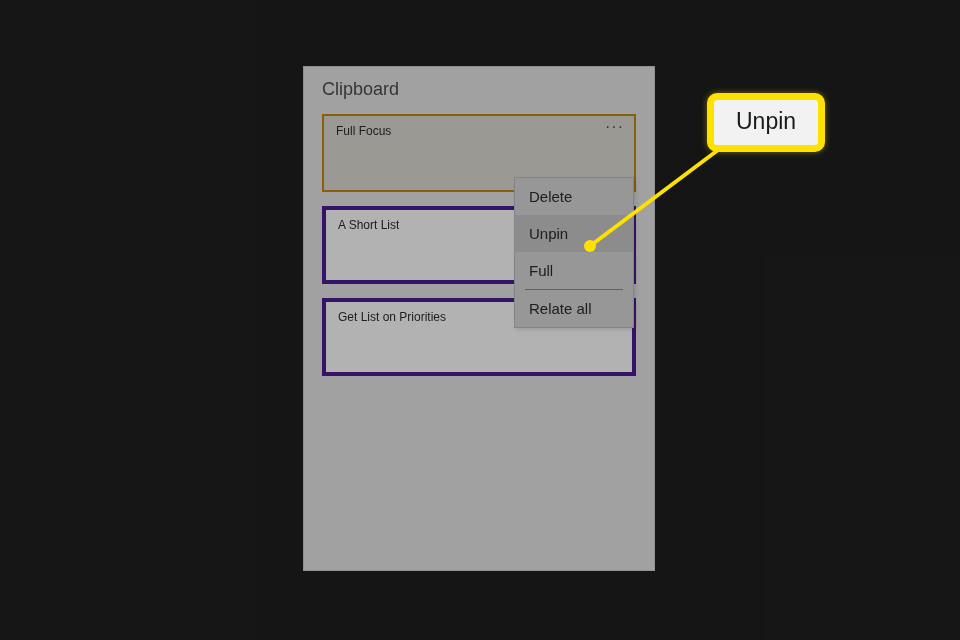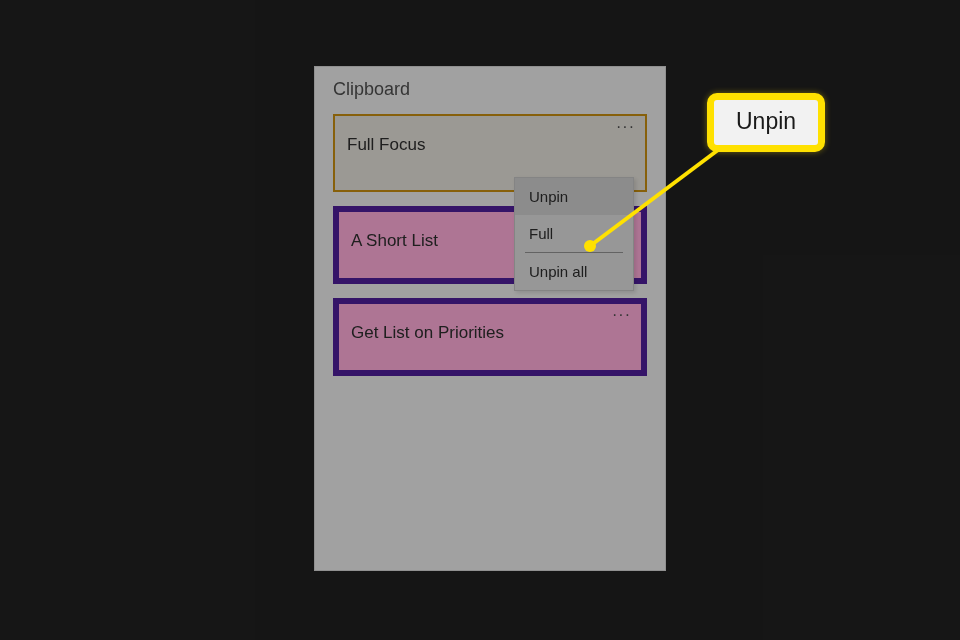--- a/index.html
+++ b/index.html
@@ -13,55 +13,54 @@
     position: relative;
   }
   .stage {
     position: relative;
     width: 960px;
     height: 640px;
   }
   
   .panel {
     position: absolute;
-    left: 314px;
+    left: 303px;
     top: 66px;
     width: 352px;
     height: 505px;
     background: #e7e7e7;
     border: 1px solid #cfcfcf;
     box-sizing: border-box;
   }
   .panel-title {
     color: #4d4d4d;
     font-size: 18px;
     padding: 12px 18px 14px 18px;
   }
   .card {
     margin: 0 18px 14px 18px;
-    background: #f9a8d4;
-    border: 6px solid #4c1d95;
+    background: #ffffff;
+    border: 4px solid #4c1d95;
     height: 78px;
     position: relative;
     box-sizing: border-box;
   }
   .card.selected {
     border: 2px solid #c28a10;
     background: #dedbd4;
   }
   .card-text {
     position: absolute;
     left: 12px;
     top: 8px;
     color: #2d2d2d;
-    font-size: 17px;
+    font-size: 12px;
     white-space: nowrap;
     overflow: hidden;
     max-width: 270px;
-    margin-top: 11px;
   }
   .card-menu {
     position: absolute;
     right: 10px;
     top: 2px;
     color: #4d4d4d;
     font-size: 16px;
     letter-spacing: 1px;
     cursor: pointer;
   }
@@ -140,24 +139,25 @@
     </div>
 
 
     <div class="card">
       <span class="card-text">Get List on Priorities</span>
       <span class="card-menu">···</span>
     </div>
   </div>
 
   <div class="ctx">
+    <div class="ctx-item">Delete</div>
     <div class="ctx-item hl">Unpin</div>
     <div class="ctx-item">Full</div>
     <div class="ctx-sep"></div>
-    <div class="ctx-item">Unpin all</div>
+    <div class="ctx-item">Relate all</div>
   </div>
 
   <div class="dim"></div>
 
   <svg class="callout-line" width="960" height="640">
     <line x1="590" y1="246" x2="730" y2="141" stroke="#ffe100" stroke-width="4"></line>
     <circle cx="590" cy="246" r="6" fill="#ffe100"></circle>
   </svg>
 
   <div class="callout-box">Unpin</div>

